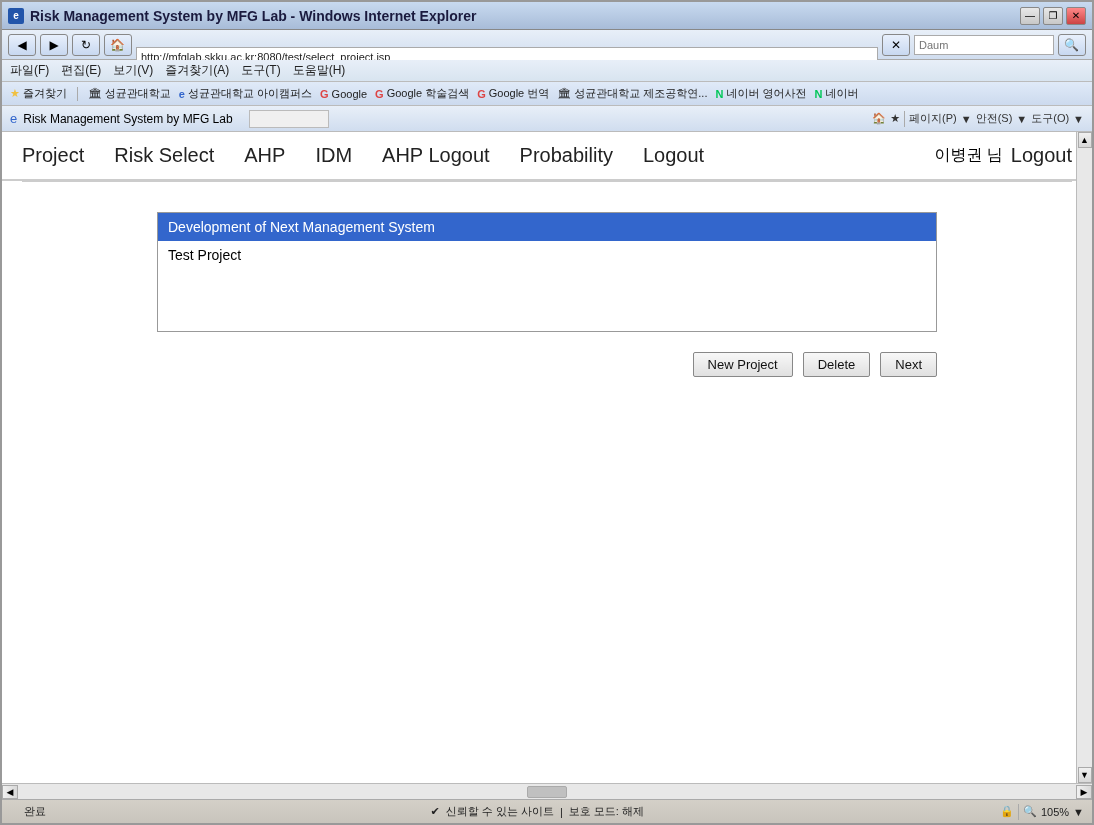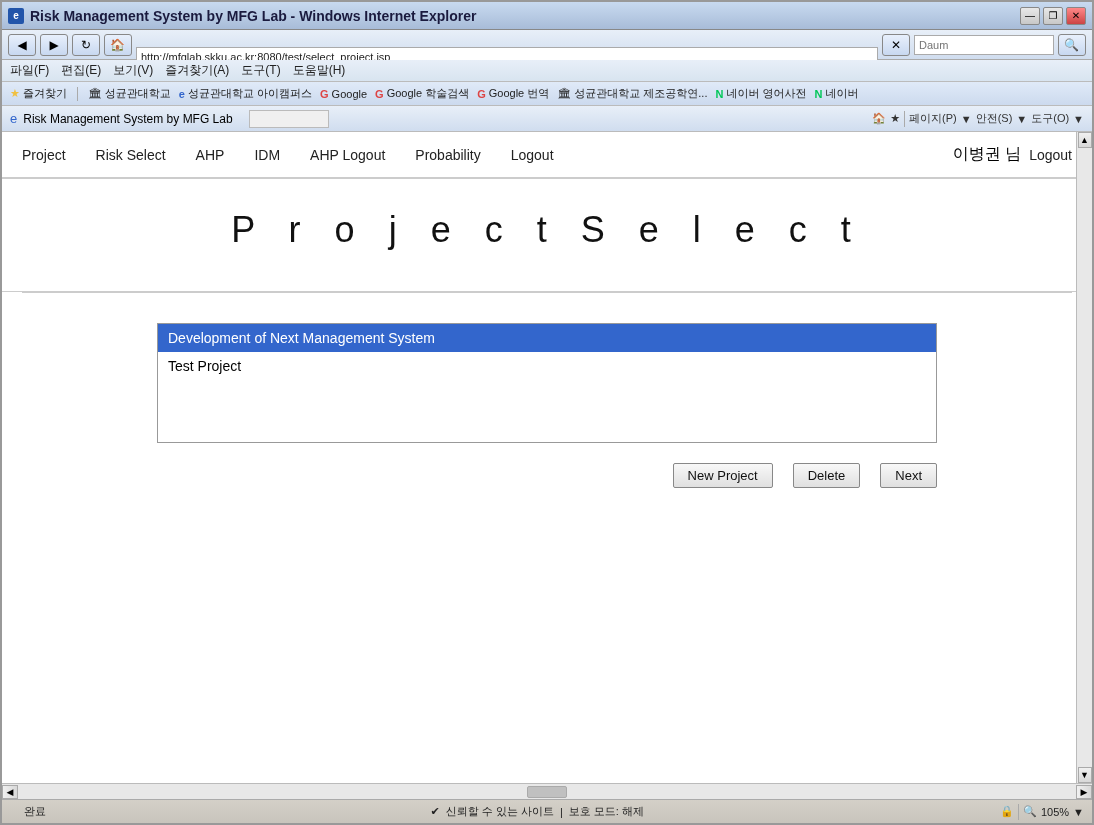--- a/index.html
+++ b/index.html
@@ -155,21 +155,21 @@
     .nav-menu {
       display: flex;
       align-items: center;
       padding: 12px 20px;
       border-bottom: 2px solid #ccc;
       gap: 30px;
       justify-content: space-between;
     }
     .nav-links { display: flex; gap: 30px; align-items: center; }
     .nav-link {
-      font-size: 14px;
+      font-size: 20px;
       color: #222;
       cursor: pointer;
       text-decoration: none;
     }
     .nav-user { display: flex; gap: 8px; align-items: center; font-size: 16px; }
     .page-title {
       text-align: center;
       font-size: 36px;
       letter-spacing: 12px;
       font-weight: normal;
@@ -199,21 +199,21 @@
     .project-item.selected {
       background: #3366cc;
       color: white;
     }
 
     .button-row {
       display: flex;
       justify-content: flex-end;
       width: 780px;
       margin: 20px auto 0 auto;
-      gap: 20px;
+      gap: 10px;
     }
     .btn {
       padding: 4px 14px;
       font-size: 13px;
       border: 1px solid #888;
       background: linear-gradient(to bottom, #f8f8f8, #e0e0e0);
       cursor: pointer;
       border-radius: 2px;
       color: #111;
     }
@@ -353,21 +353,20 @@
           <a class="nav-link">AHP Logout</a>
           <a class="nav-link">Probability</a>
           <a class="nav-link">Logout</a>
         </div>
         <div class="nav-user">
           <span>이병권 님</span>
           <a class="nav-link">Logout</a>
         </div>
       </div>
 
-      <h1 class="page-title">P r o j e c t   S e l e c t</h1>
 
       <div style="border-bottom:1px solid #ccc; margin: 0 20px;"></div>
 
       <div class="content-area">
         <div class="project-list">
           <div class="project-item selected">Development of Next Management System</div>
           <div class="project-item">Test Project</div>
         </div>
 
         <div class="button-row">

